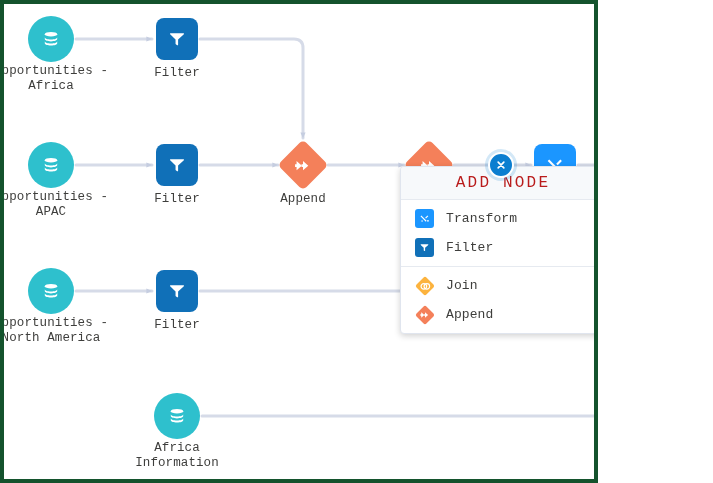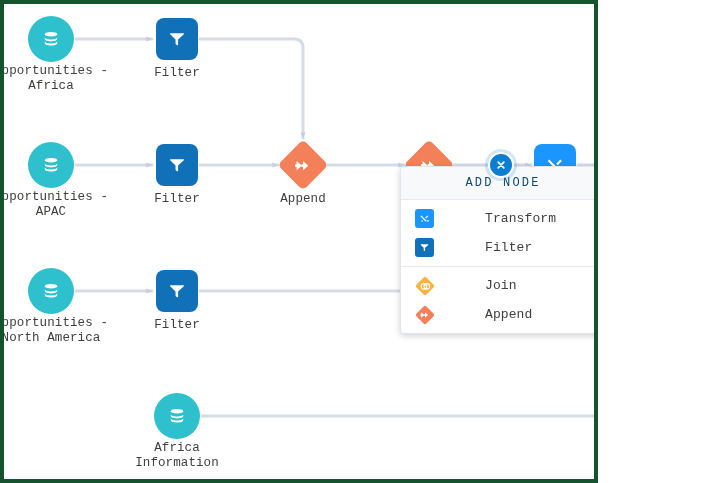--- a/index.html
+++ b/index.html
@@ -97,23 +97,23 @@
     box-shadow: 0 2px 6px rgba(0,0,0,.18);
     overflow: hidden;
   }
   #popup-header {
     height: 32px;
     background: #f7f9fb;
     border-bottom: 1px solid #e6eaf0;
     display: flex;
     align-items: center;
     justify-content: center;
-    font-size: 12px;
+    font-size: 16px;
     letter-spacing: 2.2px;
-    color: #0c4a6e;
+    color: #b91c1c;
     font-weight: 400;
   }
   .menu-group { padding: 4px 0; }
   .menu-group + .menu-group { border-top: 1px solid #e6eaf0; }
   .menu-item {
     height: 29px;
     display: flex;
     align-items: center;
     padding: 0 0 0 14px;
     cursor: pointer;
@@ -135,21 +135,20 @@
   .mi-diamond {
     width: 14px; height: 14px; border-radius: 2px;
     transform: rotate(45deg);
     display: flex; align-items: center; justify-content: center;
   }
   .mi-diamond > .glyph { transform: rotate(-45deg); }
   .menu-label {
     font-size: 13px;
     color: #3e3e3c;
     letter-spacing: .1px;
-    margin-left: 39px;
   }
   
   #close-btn {
     position: absolute;
     left: 497px;
     top: 161px;
     width: 22px;
     height: 22px;
     transform: translate(-50%, -50%);
     border-radius: 50%;

